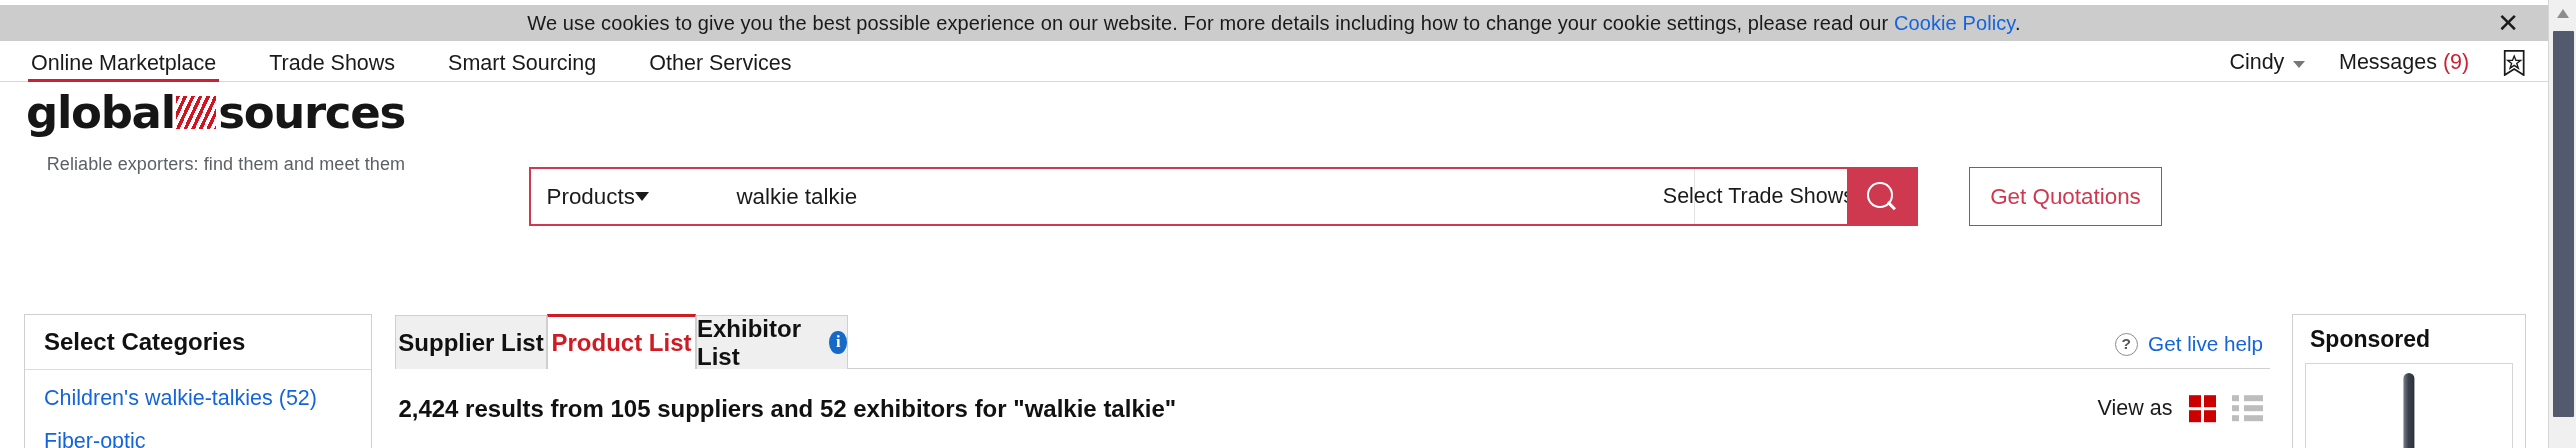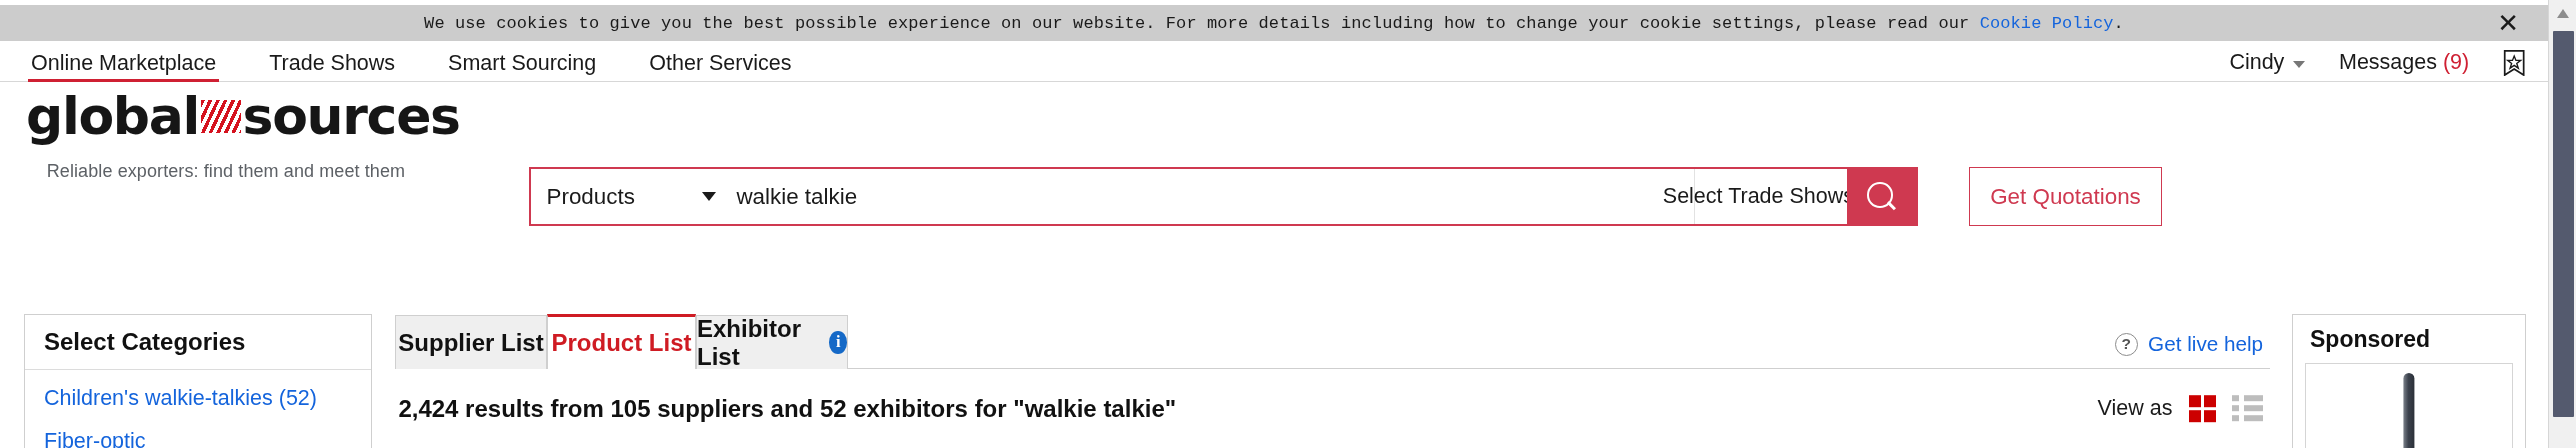--- a/index.html
+++ b/index.html
@@ -16,23 +16,22 @@
   }
 
   
   .cookie-bar {
     position: absolute; left: 0; top: 5.2px;
     width: 2548px; height: 36px;
     background: #cccccc;
     display: flex; align-items: center; justify-content: center;
   }
   .cookie-text {
-    font-size: 17px; color: #1a1a1a; letter-spacing: 0.1px;
+    font-size: 20px; color: #1a1a1a; letter-spacing: 0.1px;
     white-space: nowrap;
-    font-family: Liberation Mono, monospace;
   }
   .cookie-link { color: #1464dc; text-decoration: none; }
   .cookie-close {
     position: absolute; right: 29px; top: 50%;
     transform: translateY(-50%);
     font-size: 26px; line-height: 1; color: #1a1a1a;
     cursor: pointer; font-family: "DejaVu Sans", sans-serif;
   }
 
   
@@ -61,41 +60,41 @@
   .nav-user { font-size: 21.5px; color: #1a1a1a; display: flex; align-items: center; gap: 8.6px; cursor: pointer; }
   .caret-sm { display: inline-block; width: 0; height: 0;
     border-left: 6.9px solid transparent; border-right: 6.9px solid transparent;
     border-top: 7.8px solid #777; margin-top: 3.4px; }
   .nav-msgs { font-size: 21.5px; color: #1a1a1a; cursor: pointer; }
   .nav-msgs .count { color: #cf2033; }
   .bookmark-icon { width: 22.4px; height: 26px; position: relative; cursor: pointer; }
   .logo-wrap { position: absolute; left: 26px; top: 90px; width: 448px; }
   .logo-main {
     font-family: "DejaVu Sans", sans-serif;
-    font-weight: bold; font-size: 52px; color: #161616;
+    font-weight: bold; font-size: 45px; color: #161616;
     letter-spacing: -1.3px; line-height: 1; display: flex; align-items: center;
   }
   .logo-stripes {
     display: inline-block; width: 40px; height: 33px; margin: 0 1.7px;
     background: repeating-linear-gradient(115deg,
       #d5121f 0px, #d5121f 3.4px, #ffffff 3.4px, #ffffff 6.9px);
   }
   .logo-tag {
     font-size: 18px; color: #5d6166; margin-top: 19px; padding-left: 20.7px;
     letter-spacing: 0.1px;
   }
 
   .searchbox {
     position: absolute; left: 529px; top: 167px;
     width: 1389px; height: 59px;
     border: 2.6px solid #cf3950;
     display: flex; align-items: stretch; background: #fff;
   }
   .sb-cat {
-    width: 202px; display: flex; align-items: center; justify-content: space-between;
+    width: 202px; display: flex; align-items: center; 
     padding: 0 17px 0 15.5px; font-size: 22.4px; color: #1a1a1a; cursor: pointer;
   }
   .sb-caret { width: 0; height: 0;
     border-left: 7.8px solid transparent; border-right: 7.8px solid transparent;
     border-top: 9.5px solid #1a1a1a; }
   .sb-input {
     flex: 1; border: 0; outline: none; font-size: 22.4px; color: #1a1a1a;
     font-family: "Liberation Sans", sans-serif; padding-left: 3.4px;
   }
   .sb-shows {

